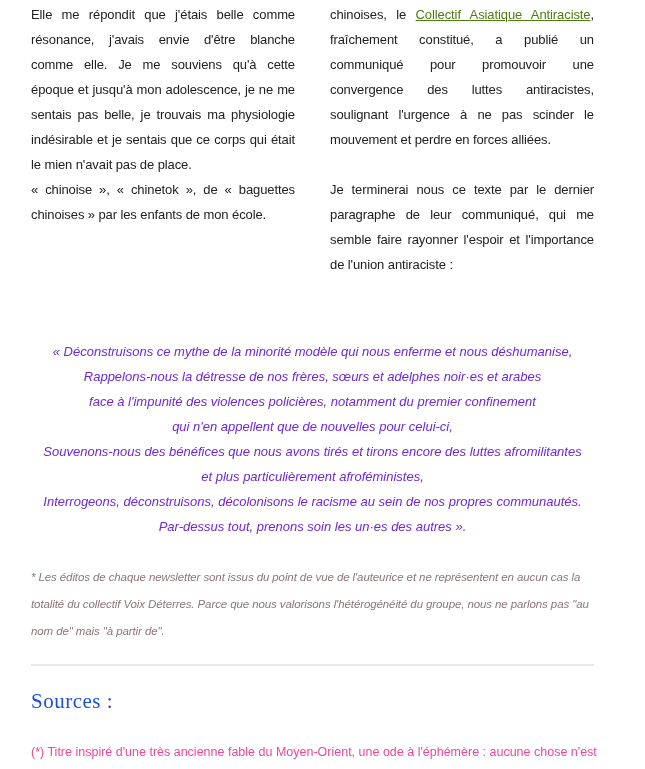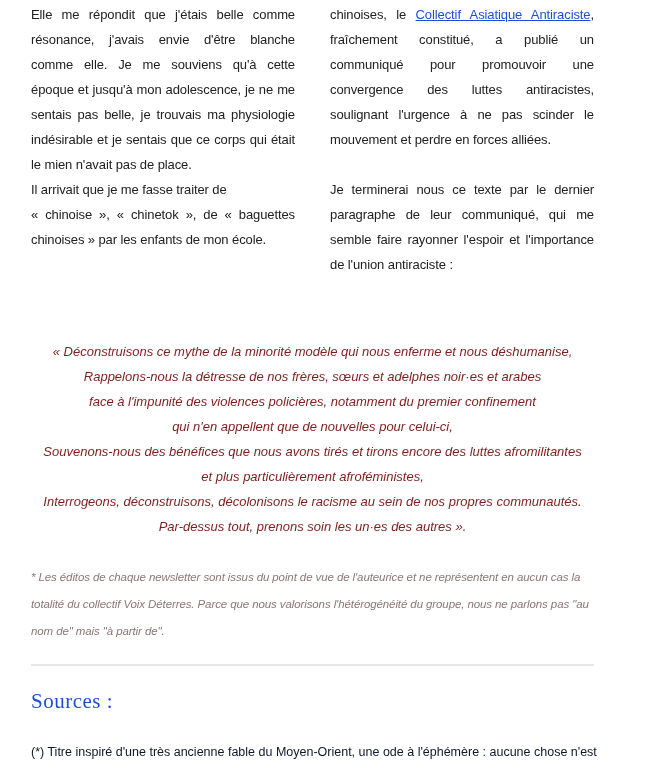--- a/index.html
+++ b/index.html
@@ -14,60 +14,59 @@
 
   
   .columns { display:flex; gap:35px; }
   .col { width:264px; font-size:13px; letter-spacing:-0.1px; }
   .line { height:25px; line-height:25px; overflow:hidden; }
   .just { text-align:justify; }
   .just::after { content:""; display:inline-block; width:100%; height:0; }
   .gapline { height:25px; }
 
   a.link {
-    color:#1d4ed8; text-decoration:underline; cursor:pointer;
+    color:#4d7c0f; text-decoration:underline; cursor:pointer;
   }
 
   
-  .quote { margin-top:62px; text-align:center; font-style:italic; font-size:13px; color:#7f1d1d; }
+  .quote { margin-top:62px; text-align:center; font-style:italic; font-size:13px; color:#6d28d9; }
   .quote .line { white-space:nowrap; overflow:visible; }
 
   
   .disclaimer { margin-top:25px; font-style:italic; font-size:11.5px; color:#8d7678; letter-spacing:-0.1px; }
   .disclaimer .line { height:27px; line-height:27px; white-space:nowrap; overflow:visible; }
 
   
   .divider { margin-top:19px; width:563px; border:none; border-top:2px solid #e8e8e8; }
 
   
   .sources-heading {
     margin-top:22px;
     font-family:"Liberation Serif","DejaVu Serif",serif;
     font-weight:400;
     font-size:21px; line-height:26px;
     color:#1d4ed8; letter-spacing:0.5px;
   }
-  .footnote { margin-top:30px; font-size:12.5px; line-height:16px; color:#0f172a; white-space:nowrap; }
+  .footnote { margin-top:30px; font-size:12.5px; line-height:16px; color:#ec4899; white-space:nowrap; }
 </style>
 </head>
 <body>
 
 <div class="page">
   <div class="content">
 
     <div class="columns">
       <div class="col">
           <div class="line just">Elle me répondit que j'étais belle comme</div>
           <div class="line just">résonance, j'avais envie d'être blanche</div>
           <div class="line just">comme elle. Je me souviens qu'à cette</div>
           <div class="line just">époque et jusqu'à mon adolescence, je ne me</div>
           <div class="line just">sentais pas belle, je trouvais ma physiologie</div>
           <div class="line just">indésirable et je sentais que ce corps qui était</div>
           <div class="line">le mien n'avait pas de place.</div>
-          <div class="line">Il arrivait que je me fasse traiter de</div>
           <div class="line just">« chinoise », « chinetok », de « baguettes</div>
           <div class="line">chinoises » par les enfants de mon école.</div>
         </div>
 
       <div class="col">
         <div class="line just"><span>chinoises, le</span> <a class="link">Collectif Asiatique Antiraciste</a><span>,</span></div>
         <div>
             <div class="line just">fraîchement constitué, a publié un</div>
             <div class="line just">communiqué pour promouvoir une</div>
             <div class="line just">convergence des luttes antiracistes,</div>

